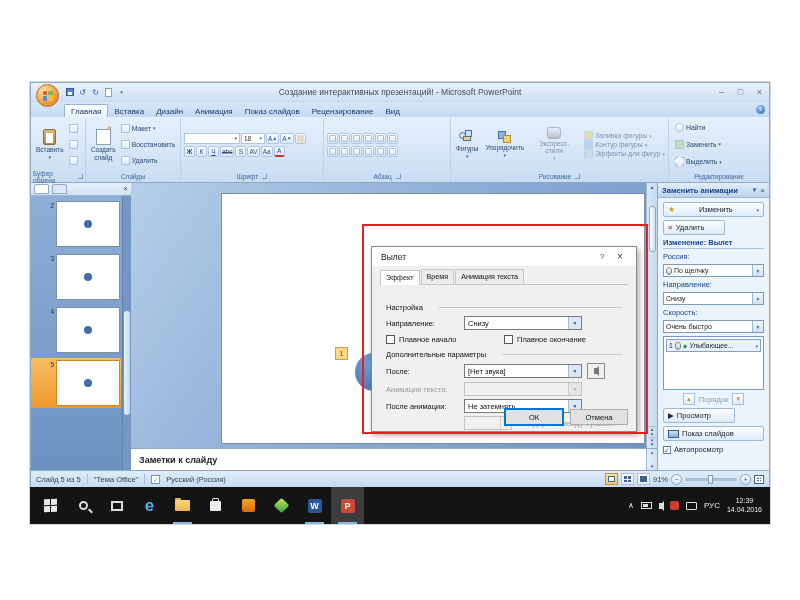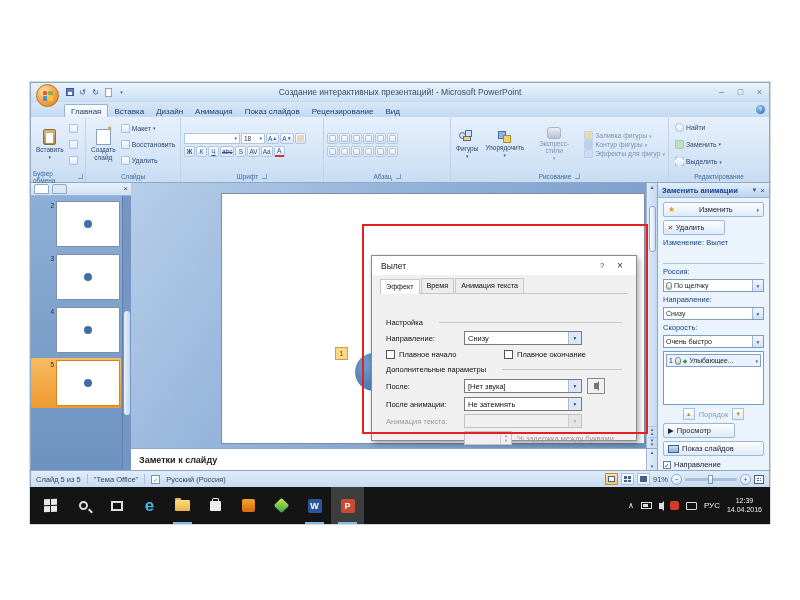--- a/index.html
+++ b/index.html
@@ -85,21 +85,21 @@
   
   .taskpane { width:112px; background:#ebf4fd; border-left:1px solid #8fa8c8; display:flex; flex-direction:column; font-size:7.5px; }
   .tp-head { height:15px; background:linear-gradient(#e3eefb,#bcd3ec); display:flex; align-items:center; padding:0 4px; gap:3px; border-bottom:1px solid #9db6d4; flex:none; }
   .tp-title { font-weight:700; color:#15428b; font-size:7.6px; flex:1; white-space:nowrap; }
   .tp-tri { color:#2f5c9e; font-size:6px; }
   .tp-x { color:#34506e; font-size:8px; }
   .tp-body { flex:1; padding:4px 5px 2px; display:flex; flex-direction:column; gap:3px; overflow:hidden; }
   .tpbtn { height:15px; border:1px solid #9cb8d8; border-radius:2px; background:linear-gradient(#fefefe,#dcebfa); display:flex; align-items:center; gap:3px; padding:0 4px; color:#223; flex:none; }
   .tpbtn .goldstar { color:#d8a018; font-size:8px; }
   .tpbtn .redx { color:#c03a2c; font-weight:700; font-size:8px; }
-  .tp-h { font-weight:400; color:#15428b; border-bottom:1px solid #a8c3de; padding-bottom:16px; }
+  .tp-h { font-weight:700; color:#15428b; border-bottom:1px solid #a8c3de; padding-bottom:1px; }
   .tp-lab { color:#15428b; }
   .combo { height:13px; background:#fff; border:1px solid #7f9db9; display:flex; align-items:center; padding-left:2px; gap:2px; font-size:7px; color:#222; flex:none; }
   .combo .arr { margin-left:auto; align-self:stretch; width:11px; background:linear-gradient(#f2f7fd,#cfe2f6); border-left:1px solid #9cb8d8; display:flex; align-items:center; justify-content:center; font-size:5.5px; color:#44608a; }
   .mouseic { width:6px; height:8px; border:1px solid #788; border-radius:3px; background:linear-gradient(#fff,#bcc8d4); flex:none; }
   .tp-list { height:54px; background:#fff; border:1px solid #6f9ccc; padding:2px; flex:none; }
   .tp-item { height:13px; border:1px solid #7da2ce; background:#e9f2fc; display:flex; align-items:center; gap:2px; padding:0 2px; font-size:6.8px; color:#223; }
   .gdia { color:#2f9e4f; font-size:6px; }
   .orderrow { display:flex; align-items:center; justify-content:center; gap:4px; color:#8a9cb5; }
   .obtn { width:12px; height:12px; border:1px solid #a8c0dc; background:linear-gradient(#fff,#dcebfa); color:#b8973f; font-size:6px; display:flex; align-items:center; justify-content:center; }
   .checkrow { display:flex; align-items:center; gap:3px; color:#223; margin-top:1px; }
@@ -117,30 +117,30 @@
   .vgrid { width:7px; height:6px; display:grid; grid-template-columns:1fr 1fr; gap:1px; }
   .vgrid i { background:#44608a; }
   .zbtn { width:11px; height:11px; border-radius:50%; border:1px solid #8aa6c8; background:linear-gradient(#fff,#d5e5f6); font-size:7px; line-height:9px; text-align:center; color:#44608a; }
   .ztrack { width:52px; height:3px; background:#aac0da; border-radius:2px; position:relative; }
   .zthumb { position:absolute; left:45%; top:-3px; width:5px; height:9px; background:linear-gradient(#fdfeff,#cfe0f4); border:1px solid #7f9db9; }
   .fitic { width:10px; height:9px; border:1px solid #44608a; background:#fff; position:relative; }
   .fitic::after { content:""; position:absolute; left:2px; top:2px; right:2px; bottom:2px; border:1px dotted #44608a; }
 
   
   .redrect { position:absolute; left:331px; top:141px; width:286px; height:210px; border:2px solid #e52020; z-index:60; pointer-events:none; }
-  .dialog { position:absolute; left:340px; top:172px; width:266px; height:186px; background:#f0f0f0; border:1px solid #8a8a8a; box-shadow:2px 3px 6px rgba(0,0,0,.35); z-index:50; font-size:7.5px; color:#111; }
+  .dialog { position:absolute; left:340px; top:163px; width:266px; height:186px; background:#f0f0f0; border:1px solid #8a8a8a; box-shadow:2px 3px 6px rgba(0,0,0,.35); z-index:50; font-size:7.5px; color:#111; }
   .dlg-title { height:19px; background:#fff; display:flex; align-items:center; padding:0 9px; }
   .dlg-name { flex:1; font-size:8.5px; }
   .dlg-help { width:22px; text-align:center; color:#333; }
   .dlg-close { width:14px; text-align:center; font-size:10px; color:#333; }
   .dlg-tabs { display:flex; padding:3px 8px 0; gap:1px; }
   .dtab { padding:2px 5px; border:1px solid #c8c8c8; border-bottom:none; background:#ececec; font-size:7.2px; }
   .dtab.active { background:#fff; position:relative; top:1px; padding-bottom:3px; }
   .dlg-page { margin:0 8px; border-top:1px solid #c8c8c8; padding:5px 6px 0; }
-  .grp { display:flex; align-items:center; gap:16px; margin:19px 0 4px; }
+  .grp { display:flex; align-items:center; gap:16px; margin:13px 0 4px; }
   .grp .gline { flex:1; height:1px; background:#c8c8c8; }
   .drow { display:flex; align-items:center; margin:3px 0; }
   .dlab { width:78px; flex:none; }
   .dcombo { width:118px; height:14px; background:#fff; border:1px solid #7a7a7a; display:flex; align-items:center; padding-left:3px; }
   .dcombo .darr { margin-left:auto; align-self:stretch; width:13px; background:#dbe7f6; border-left:1px solid #a8bcd4; display:flex; align-items:center; justify-content:center; font-size:5.5px; color:#445; }
   .dcombo.off { background:#f0f0f0; border-color:#c2c2c2; color:#9a9a9a; }
   .dcombo.off .darr { background:#e4e4e4; border-left-color:#cfcfcf; color:#aaa; }
   .dchk { width:9px; height:9px; border:1px solid #555; background:#fff; margin-right:4px; flex:none; }
   .offtxt { color:#9a9a9a; }
   .sndbtn { width:18px; height:16px; border:1px solid #8a8a8a; background:#f0f0f0; margin-left:5px; display:flex; align-items:center; justify-content:center; }
@@ -550,21 +550,21 @@
           <div class="tpbtn" style="width:72px">
             <span>▶</span>
             <span>Просмотр</span>
           </div>
           <div class="tpbtn">
             <span class="screenic"></span>
             <span>Показ слайдов</span>
           </div>
           <div class="checkrow">
             <span class="cbx">✓</span>
-            <span>Направление</span>
+            <span>Автопросмотр</span>
           </div>
         </div>
       </div>
     </div>
 
     <div class="statusbar">
       <span>Слайд 5 из 5</span>
       <span class="sdiv"></span>
       <span>"Тема Office"</span>
       <span class="sdiv"></span>
@@ -638,41 +638,45 @@
           <span class="dlab">После:</span>
           <div class="dcombo">
             <span>[Нет звука]</span>
             <span class="darr">▾</span>
           </div>
           <span class="sndbtn">
               <span class="spk"></span>
             </span>
         </div>
         <div class="drow">
+          <span class="dlab offtxt">Анимация текста:</span>
+          <div class="dcombo off">
+            <span class="darr">▾</span>
+          </div>
+        </div>
+        <div class="drow">
           <span class="dlab">После анимации:</span>
           <div class="dcombo">
             <span>Не затемнять</span>
-            <span class="darr">▾</span>
-          </div>
-        </div>
-        <div class="drow">
-          <span class="dlab offtxt">Анимация текста:</span>
-          <div class="dcombo off">
             <span class="darr">▾</span>
           </div>
         </div>
         <div class="drow" style="margin-left:78px">
           <span class="spin">
               <span class="sp">
                 <span>▲</span>
                 <span>▼</span>
               </span>
             </span>
           <span class="offtxt" style="margin-left:5px">% задержка между буквами</span>
         </div>
+      </div>
+      <div class="dlg-foot">
+        <span class="dbtn primary">ОК</span>
+        <span class="dbtn">Отмена</span>
       </div>
     </div>
   </div>
 
   <div class="taskbar">
     <div class="tb">
         <span class="winlogo">
           <i></i>
           <i></i>
           <i></i>

